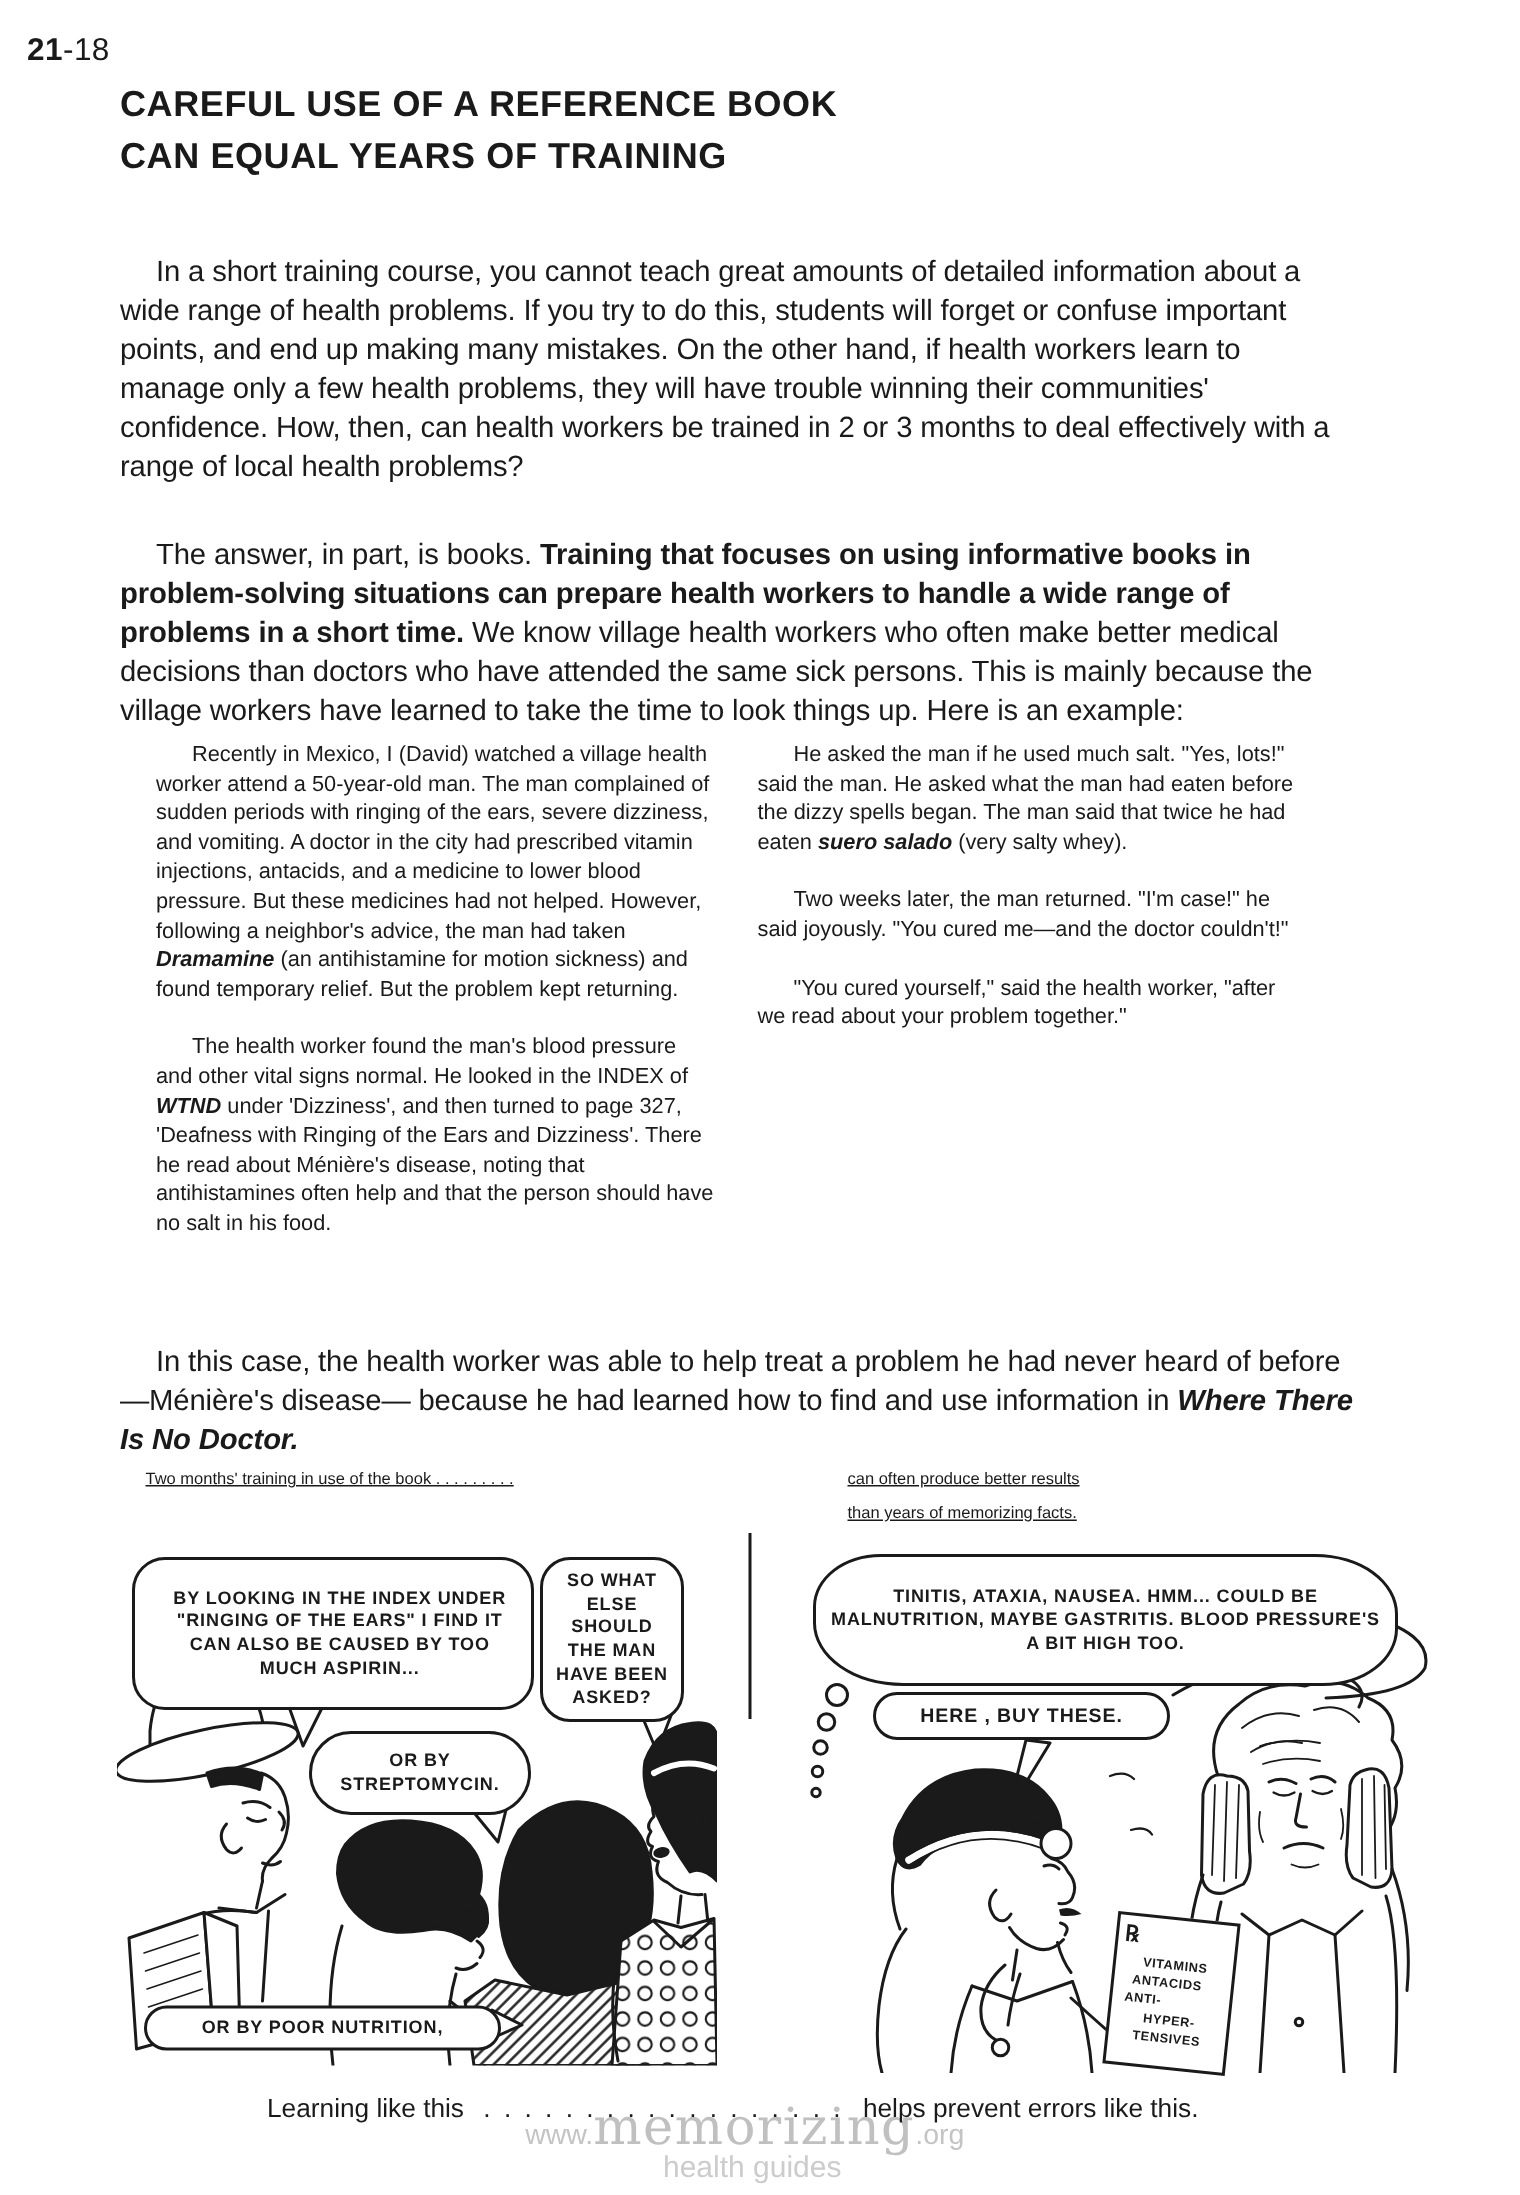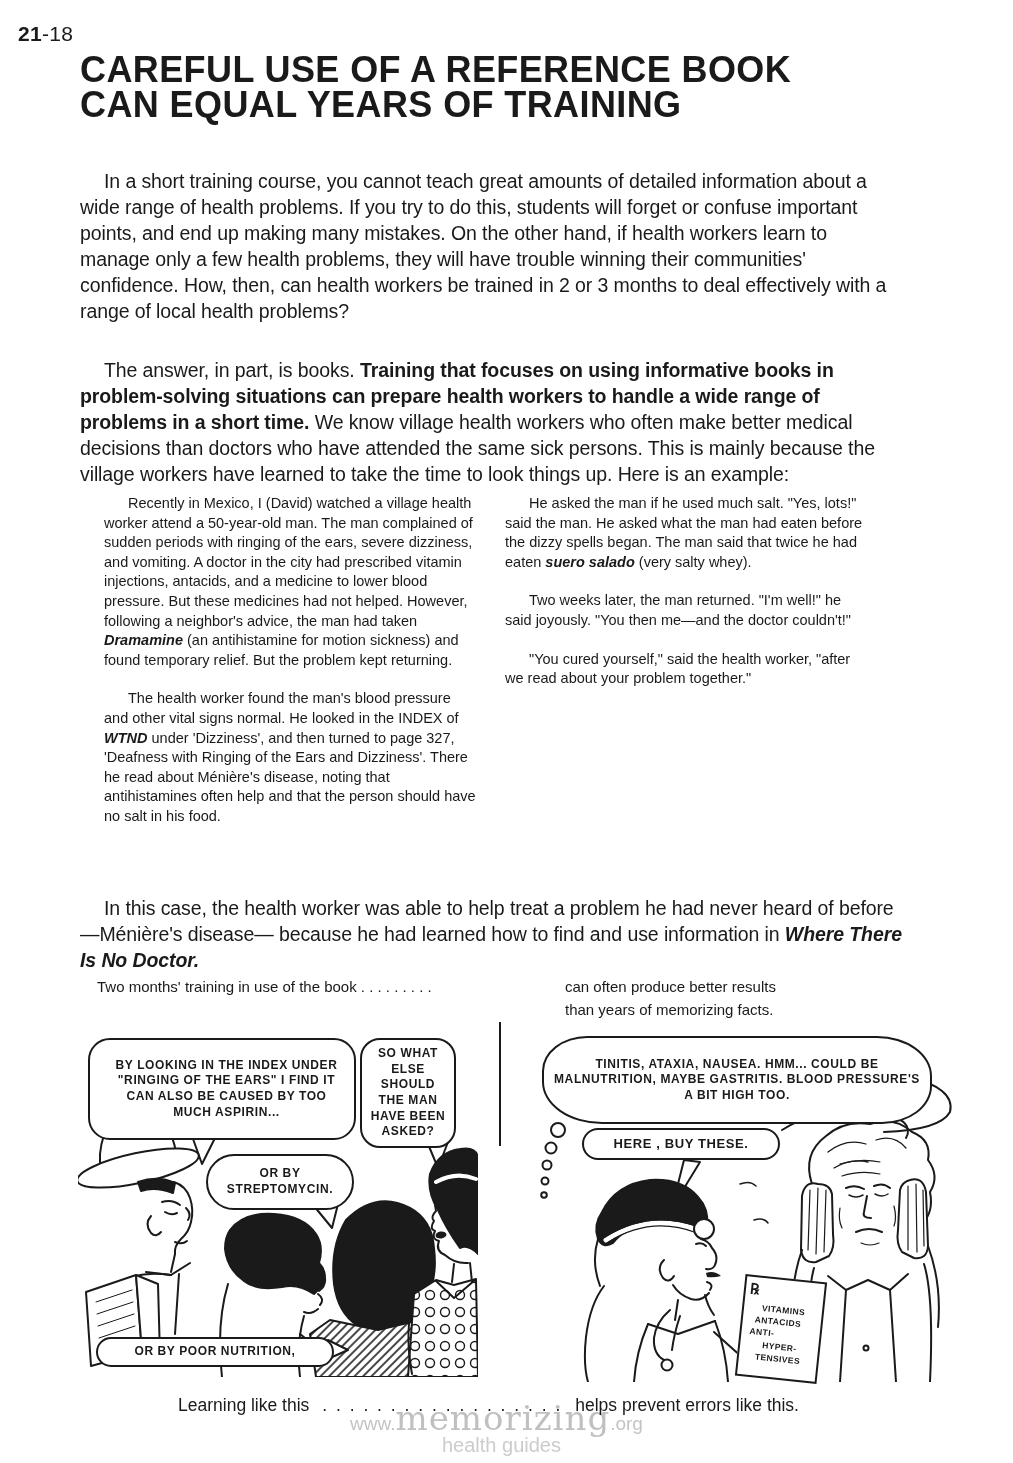--- a/index.html
+++ b/index.html
@@ -5,35 +5,35 @@
   html,body{margin:0;padding:0;}
   body{
     width:1013px;height:1463px;position:relative;background:#ffffff;
     font-family:"Liberation Sans",sans-serif;color:#1a1a1a;overflow:hidden;
   }
   .abs{position:absolute;}
   
   #page-number{left:18px;top:22px;font-size:21px;letter-spacing:.3px;}
   #page-number b{font-weight:700;}
   
-  #heading{left:80px;top:52px;font-size:36px;font-weight:700;line-height:35px;letter-spacing:.4px;}
+  #heading{left:80px;top:52px;font-size:24px;font-weight:700;line-height:35px;letter-spacing:.4px;}
   
   .bodypara{font-size:19.5px;line-height:26px;letter-spacing:-0.1px;margin-top:24px;}
   #para1{left:80px;top:144px;width:818px;text-indent:24px;}
   #para2{left:80px;top:333px;width:818px;text-indent:24px;}
   #conclusion{left:80px;top:871px;width:825px;text-indent:24px;}
   .seg-b{font-weight:700;}
   .seg-bi{font-weight:700;font-style:italic;}
   
   .col{font-size:14.5px;line-height:19.6px;}
   .col p{margin:0 0 19px 0;text-indent:24px;}
   #col-left{left:104px;top:494px;width:372px;}
   #col-right{left:505px;top:494px;width:358px;}
   
-  .caption{font-size:15px;line-height:23px;}
+  .caption{font-size:11px;line-height:23px;text-decoration:underline;}
   #caption-top-left{left:97px;top:975px;}
   #caption-top-right{left:565px;top:975px;width:290px;}
   #divider{left:499px;top:1022px;width:2px;height:124px;background:#1a1a1a;}
   
   .panel{position:absolute;}
   .panel svg{position:absolute;left:0;top:0;}
   .bubble{
     position:absolute;background:#fff;border:2px solid #1a1a1a;
     font-size:12px;font-weight:700;letter-spacing:.6px;line-height:1.3;
     text-align:center;display:flex;align-items:center;justify-content:center;
@@ -79,21 +79,21 @@
 
 <div class="abs bodypara" id="para1">In a short training course, you cannot teach great amounts of detailed information about a wide range of health problems. If you try to do this, students will forget or confuse important points, and end up making many mistakes. On the other hand, if health workers learn to manage only a few health problems, they will have trouble winning their communities' confidence. How, then, can health workers be trained in 2 or 3 months to deal effectively with a range of local health problems?</div>
 <div class="abs bodypara" id="para2"><span>The answer, in part, is books. </span><span class="seg-b">Training that focuses on using informative books in problem-solving situations can prepare health workers to handle a wide range of problems in a short time.</span><span> We know village health workers who often make better medical decisions than doctors who have attended the same sick persons. This is mainly because the village workers have learned to take the time to look things up. Here is an example:</span></div>
 
 <div class="abs col" id="col-left">
   <p><span>Recently in Mexico, I (David) watched a village health worker attend a 50-year-old man. The man complained of sudden periods with ringing of the ears, severe dizziness, and vomiting. A doctor in the city had prescribed vitamin injections, antacids, and a medicine to lower blood pressure. But these medicines had not helped. However, following a neighbor's advice, the man had taken </span><span class="seg-bi">Dramamine</span><span> (an antihistamine for motion sickness) and found temporary relief. But the problem kept returning.</span></p>
   <p><span>The health worker found the man's blood pressure and other vital signs normal. He looked in the INDEX of </span><span class="seg-bi">WTND</span><span> under 'Dizziness', and then turned to page 327, 'Deafness with Ringing of the Ears and Dizziness'. There he read about Ménière's disease, noting that antihistamines often help and that the person should have no salt in his food.</span></p>
 </div>
 <div class="abs col" id="col-right">
   <p><span>He asked the man if he used much salt. "Yes, lots!" said the man. He asked what the man had eaten before the dizzy spells began. The man said that twice he had eaten </span><span class="seg-bi">suero salado</span><span> (very salty whey).</span></p>
-  <p>Two weeks later, the man returned. "I'm well!" he said joyously. "You then me—and the doctor couldn't!"</p>
+  <p>Two weeks later, the man returned. "I'm case!" he said joyously. "You cured me—and the doctor couldn't!"</p>
   <p>"You cured yourself," said the health worker, "after we read about your problem together."</p>
 </div>
 
 <div class="abs bodypara" id="conclusion"><span>In this case, the health worker was able to help treat a problem he had never heard of before—Ménière's disease— because he had learned how to find and use information in </span><span class="seg-bi">Where There Is No Doctor.</span></div>
 
 <div class="abs caption" id="caption-top-left">Two months' training in use of the book . . . . . . . . .</div>
 <div class="abs caption" id="caption-top-right">
   <div>can often produce better results</div>
   <div>than years of memorizing facts.</div>
 </div>

